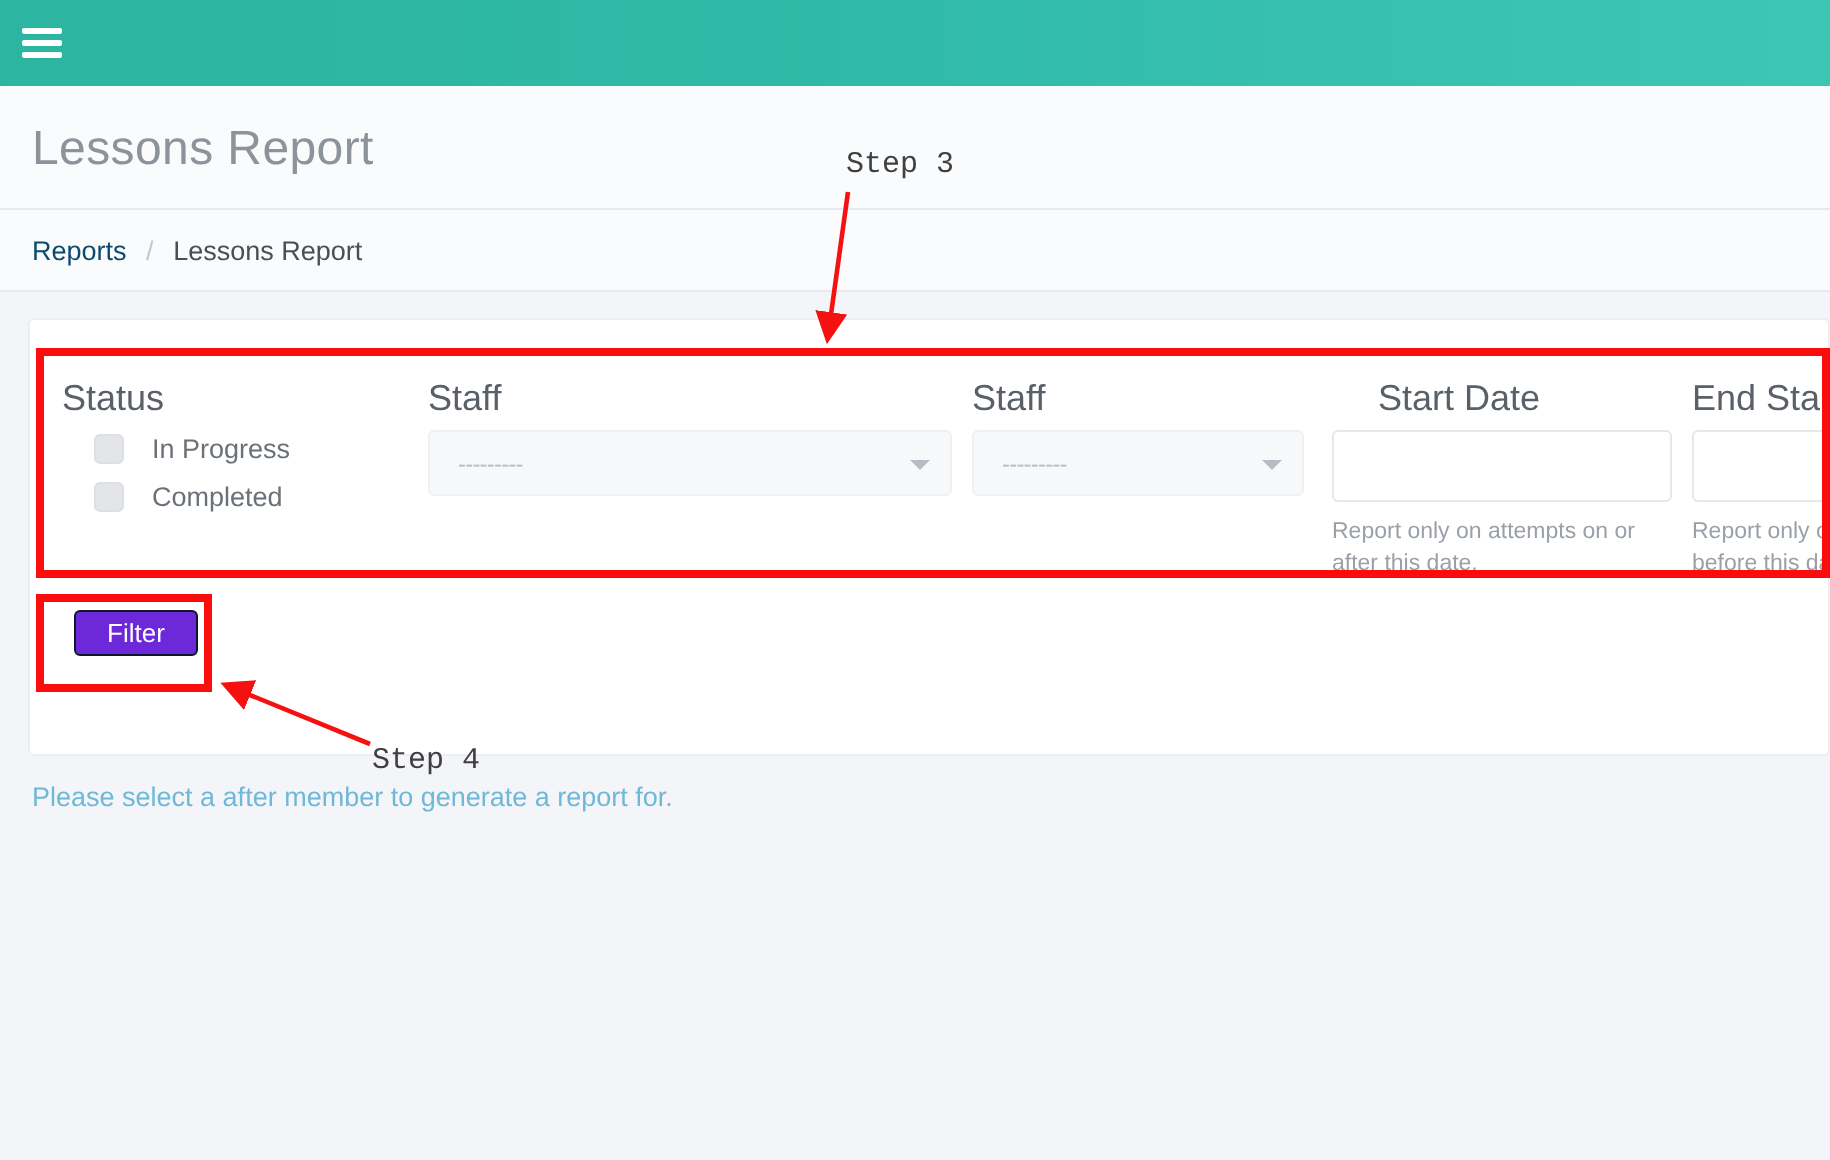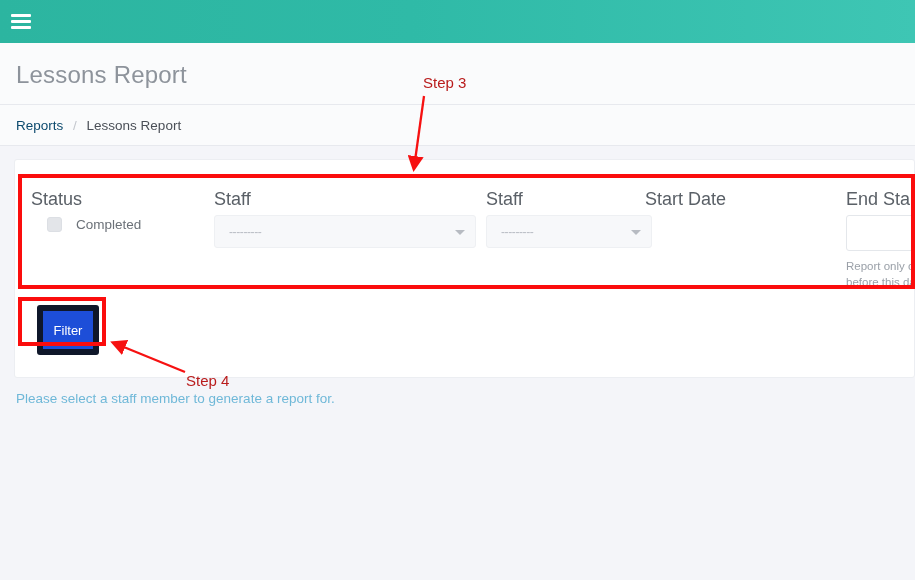--- a/index.html
+++ b/index.html
@@ -60,21 +60,21 @@
   }
 
   
   .filter-row { position: absolute; left: 0; top: 0; width: 901px; height: 135px; }
   .col-label {
     position: absolute; font-size: 18px; color: #5a6067; white-space: nowrap;
   }
   .lbl-status { left: 16px;  top: 29px; }
   .lbl-staff  { left: 199px; top: 29px; text-align: right; }
   .lbl-lesson { left: 471px; top: 29px; }
-  .lbl-start  { left: 630px; top: 29px; }
+  .lbl-start  { left: 674px; top: 29px; }
   .lbl-end    { left: 831px; top: 29px; }
 
   
   .checks { position: absolute; left: 18px; top: 52px; }
   .check-item {
     display: flex; align-items: center; height: 24px; cursor: pointer;
   }
   .cbox {
     width: 15px; height: 15px; border-radius: 3px;
     background: #e3e5e9; border: 1px solid #dcdfe4;
@@ -114,42 +114,42 @@
     padding: 0 9px; outline: none;
   }
   .date-help {
     margin-top: 7px; font-size: 11.5px; line-height: 16px;
     color: #9aa0a8; width: 170px;
   }
 
   
   .filter-btn {
     position: absolute; left: 22px; top: 145px;
-    width: 62px; height: 50px;
-    background: #1d4ed8; border: 6px solid #0f172a; border-radius: 3px;
+    width: 62px; height: 23px;
+    background: #6d28d9; border: 1px solid #0f172a; border-radius: 3px;
     color: #ffffff; font-size: 13px; font-family: "Liberation Sans", sans-serif;
     cursor: pointer; padding: 0;
   }
 
   
   .status-note {
     position: absolute; left: 16px; top: 391px;
     font-size: 13.5px; color: #6fb8d8;
   }
 
   
   .anno-box {
     position: absolute; border: 4px solid #fb0d0d; pointer-events: none;
   }
   .box-filters { left: 18px; top: 174px; width: 897px; height: 115px; }
   .box-button  { left: 18px; top: 297px; width: 88px; height: 49px; }
 
   .anno-text {
-    position: absolute; color: #b91c1c; font-size: 15px;
-    font-family: Liberation Sans, sans-serif; white-space: nowrap;
+    position: absolute; color: #404040; font-size: 15px;
+    font-family: Liberation Mono, monospace; white-space: nowrap;
   }
   .step3-text { left: 423px; top: 74px; }
   .step4-text { left: 186px; top: 372px; }
 
   .anno-svg { position: absolute; left: 0; top: 0; width: 915px; height: 580px; pointer-events: none; }
 </style>
 </head>
 <body>
 
 <div id="root">
@@ -178,46 +178,54 @@
 
       <div class="col-label lbl-status">Status</div>
       <div class="col-label lbl-staff">Staff</div>
       <div class="col-label lbl-lesson">Staff</div>
       <div class="col-label lbl-start">Start Date</div>
       <div class="col-label lbl-end">End Start</div>
 
       <div class="checks">
         <label class="check-item">
           <span class="cbox"></span>
+          <span>In Progress</span>
+        </label>
+        <label class="check-item">
+          <span class="cbox"></span>
           <span>Completed</span>
         </label>
       </div>
 
       <div class="sel sel-staff">
         <span class="ph">---------</span>
         <span class="chev"></span>
       </div>
 
       <div class="sel sel-lesson">
         <span class="ph">---------</span>
         <span class="chev"></span>
       </div>
 
+      <div class="date-wrap date-start">
+        <input class="date-input" type="text" value="" style="">
+        <div class="date-help">Report only on attempts on or after this date.</div>
+      </div>
 
       <div class="date-wrap date-end">
         <input class="date-input" type="text" value="" style="">
         <div class="date-help">Report only on attempts on or before this date.</div>
       </div>
 
     </div>
 
     <button class="filter-btn">Filter</button>
   </div>
 
-  <div class="status-note">Please select a staff member to generate a report for.</div>
+  <div class="status-note">Please select a after member to generate a report for.</div>
 
   <div class="anno-box box-filters"></div>
   <div class="anno-box box-button"></div>
 
   <svg class="anno-svg" viewBox="0 0 915 580">
     <defs>
       <marker id="ah" markerWidth="7" markerHeight="7" refX="5.2" refY="3.5" orient="auto">
         <polygon points="0 0, 7 3.5, 0 7" fill="#f61111"></polygon>
       </marker>
     </defs>

